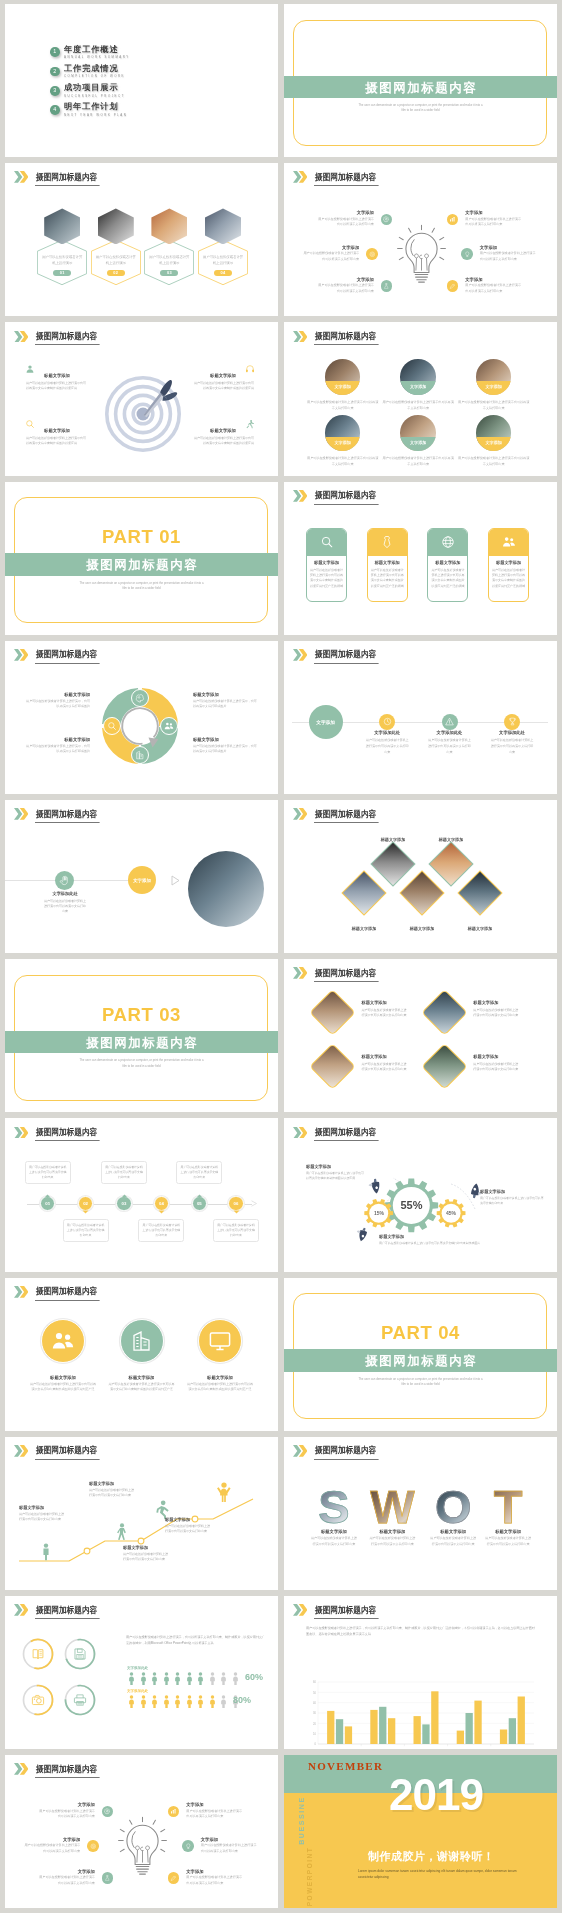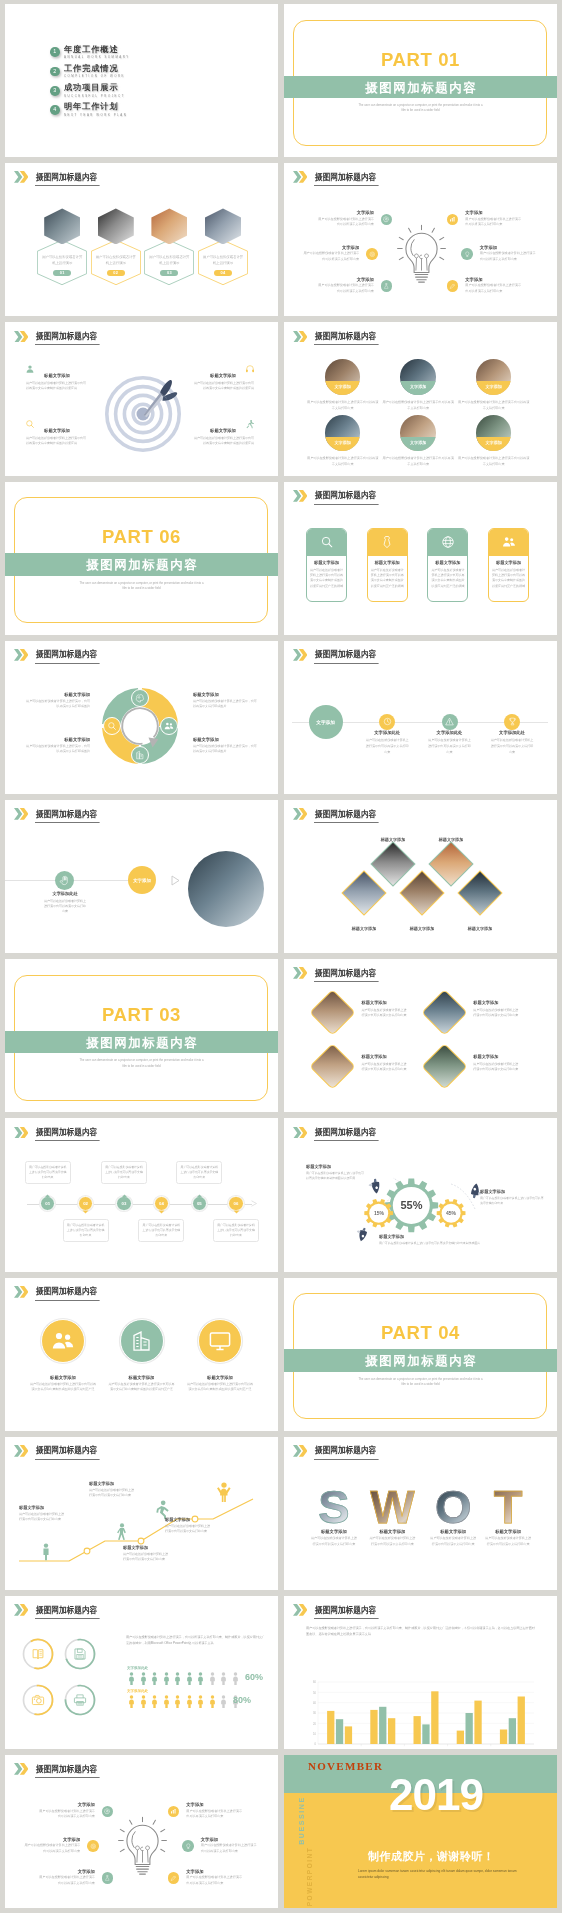--- a/index.html
+++ b/index.html
@@ -86,21 +86,20 @@
       <div class="ct-txt">
         <div class="ct-cn cn">明年工作计划</div>
         <div class="ct-en">NEXT YEAR WORK PLAN</div>
       </div>
     </div>
       </div>
     </div>
     <div class="slide" style="left:284px;top:4px">
       <div class="partbox"></div>
   <div class="partband" style="top:71.7px"></div>
-  <div class="parttitle" style="top:46.5px">PART 01</div>
   <div class="partsub" style="top:77.5px">摄图网加标题内容</div>
   <div class="partdesc" style="top:99px;padding:0 74px">The user can demonstrate on a projector or computer, or print the presentation and make it into a film to be used in a wider field</div>
     </div>
     <div class="slide" style="left:5px;top:163.2px">
       <div class="shead">
     <svg class="chev" viewBox="0 0 14.4 11.8">
     <path d="M0 0 L4.0 0 L8.3 5.9 L4.0 11.8 L0 11.8 L4.3 5.9 Z" fill="#92c0a9"></path>
     <path d="M5.8 0 L10.1 0 L14.4 5.9 L10.1 11.8 L5.8 11.8 L10.1 5.9 Z" fill="#f7c850"></path>
   </svg>
     <div class="stitle cn">摄图网加标题内容</div>
@@ -359,21 +358,21 @@
       <div style="position:absolute;left:173.7px;top:92.8px;width:72px">
       <div style="position:absolute;left:18.2px;top:0;width:35.6px;height:35.6px;border-radius:50%;overflow:hidden;background:linear-gradient(135deg, #394a3e 0%, #7d9483 46%, #d3ddd5 100%);">
         <div style="position:absolute;left:0;right:0;bottom:0;height:13.5px;background:#f7c850;color:#fff;font-size:4.1px;font-weight:bold;line-height:11px;text-align:center" class="cn">文字添加</div>
       </div>
       <div style="position:absolute;left:0;top:41px;width:72px;text-align:center;font-size:3.1px;line-height:1.8;color:#a8a8a8" class="cn">用户可以在投影仪或者计算机上进行演示也可以再演示文稿打印出来</div>
     </div>
     </div>
     <div class="slide" style="left:5px;top:481.59999999999997px">
       <div class="partbox"></div>
   <div class="partband" style="top:71.7px"></div>
-  <div class="parttitle" style="top:46.5px">PART 06</div>
+  <div class="parttitle" style="top:46.5px">PART 01</div>
   <div class="partsub" style="top:77.5px">摄图网加标题内容</div>
   <div class="partdesc" style="top:99px;padding:0 74px">The user can demonstrate on a projector or computer, or print the presentation and make it into a film to be used in a wider field</div>
     </div>
     <div class="slide" style="left:284px;top:481.59999999999997px">
       <div class="shead">
     <svg class="chev" viewBox="0 0 14.4 11.8">
     <path d="M0 0 L4.0 0 L8.3 5.9 L4.0 11.8 L0 11.8 L4.3 5.9 Z" fill="#92c0a9"></path>
     <path d="M5.8 0 L10.1 0 L14.4 5.9 L10.1 11.8 L5.8 11.8 L10.1 5.9 Z" fill="#f7c850"></path>
   </svg>
     <div class="stitle cn">摄图网加标题内容</div>

